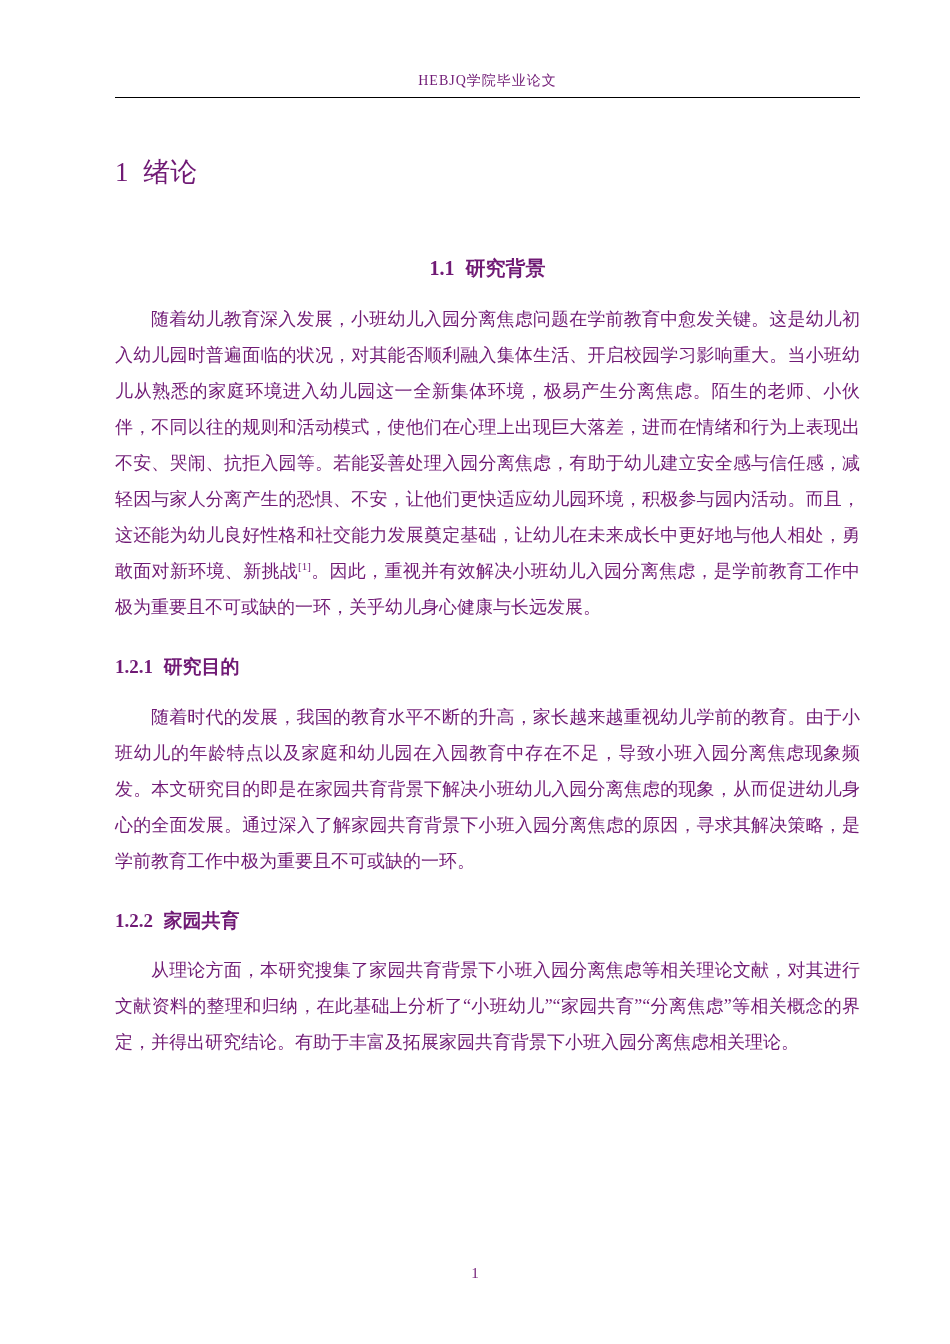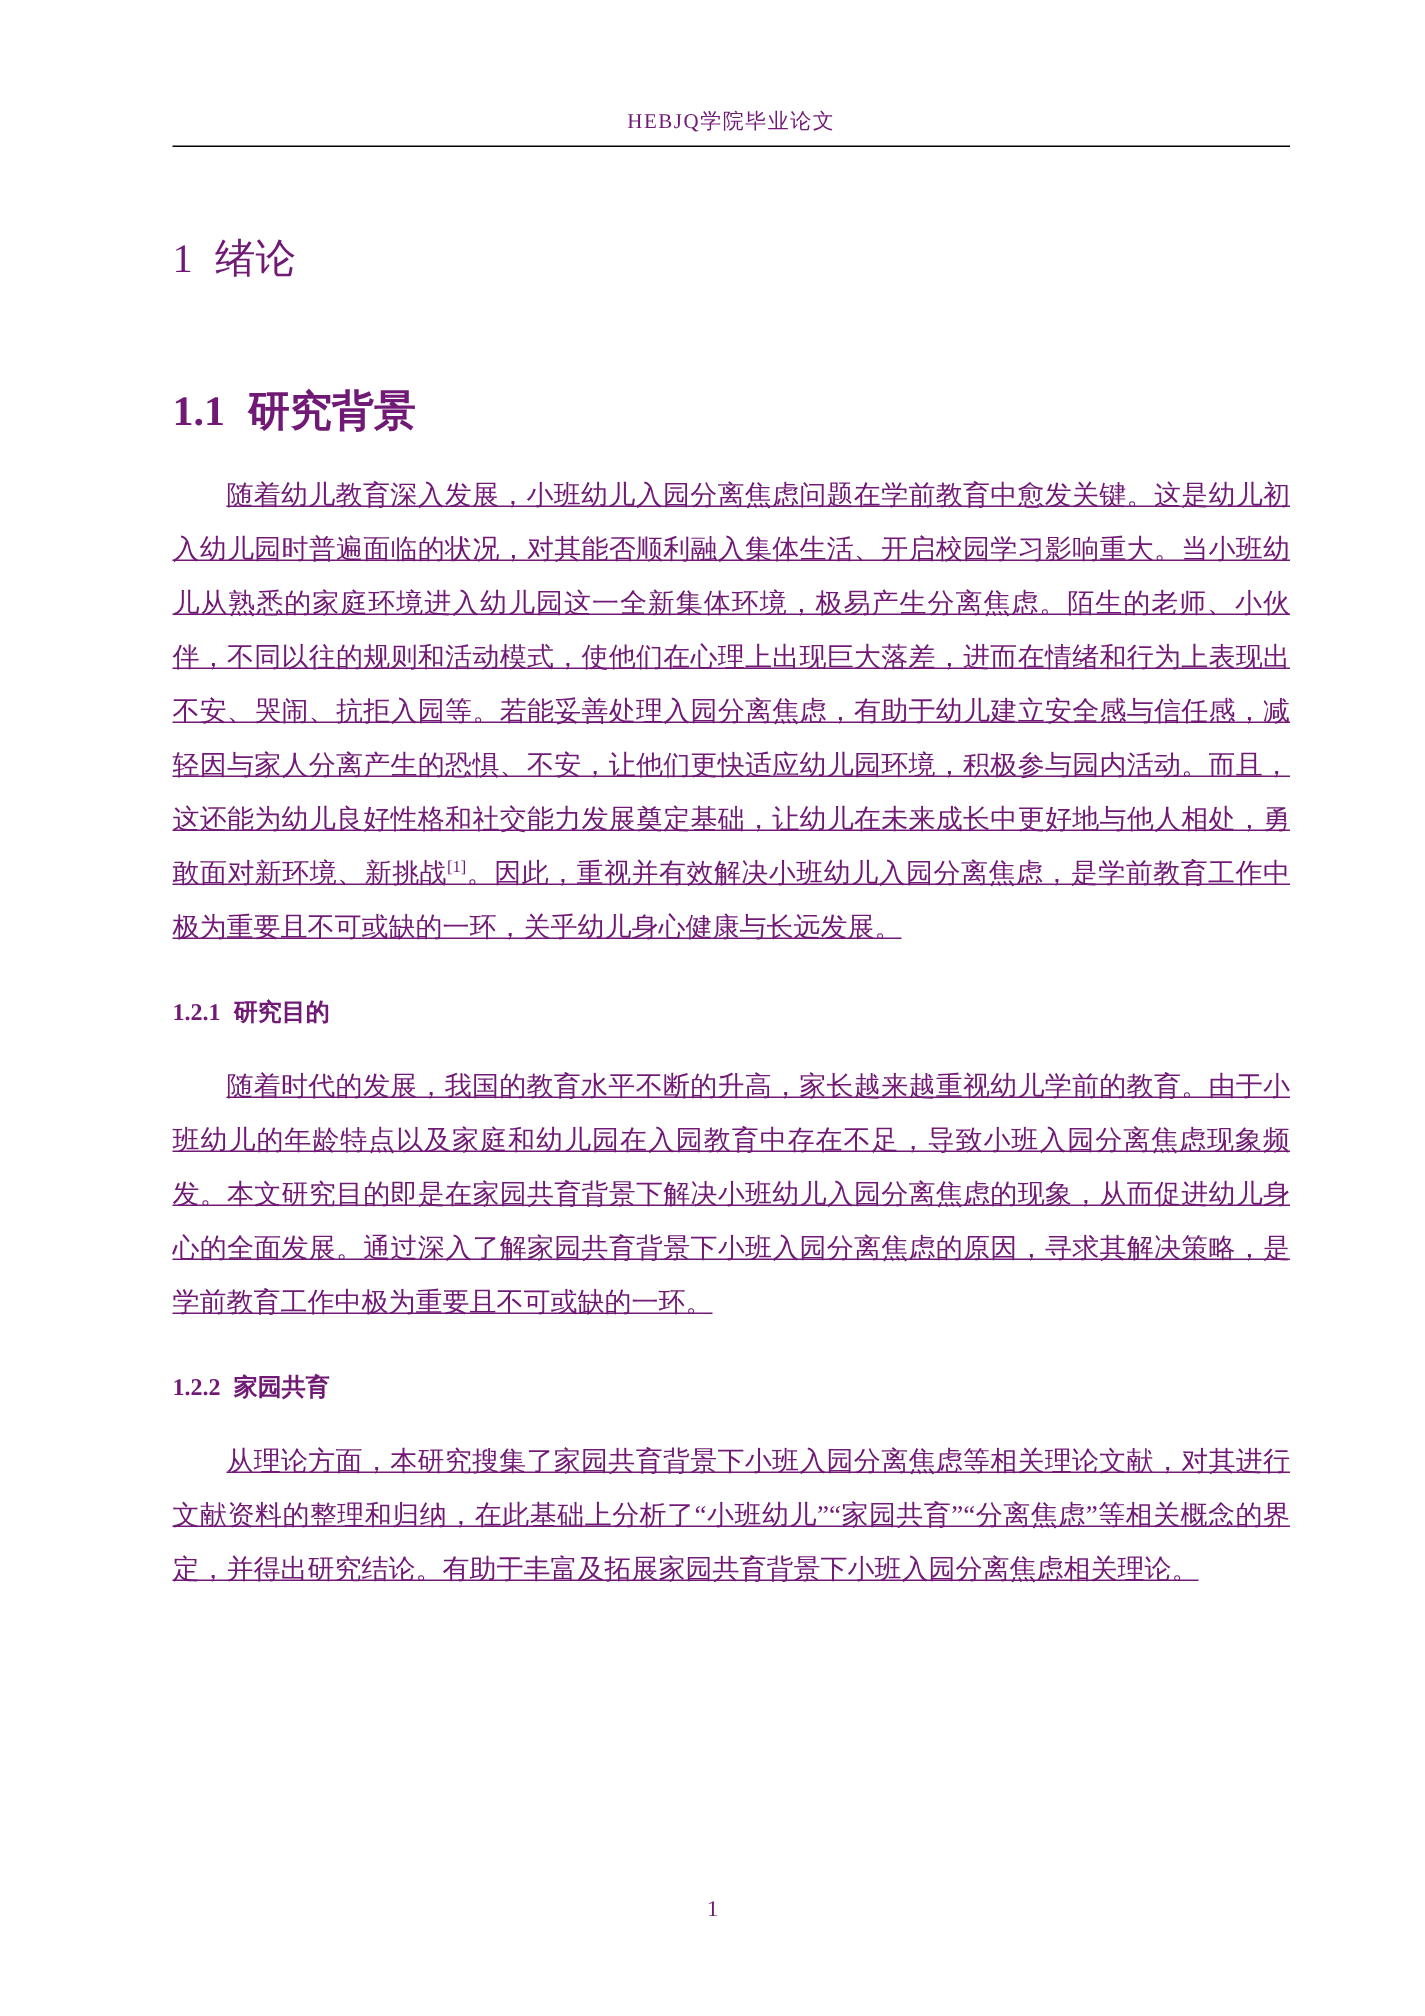--- a/index.html
+++ b/index.html
@@ -31,47 +31,47 @@
     margin: 0;
   }
   .chapter-heading {
     margin: 58px 0 0 0;
     font-size: 27px;
     font-weight: normal;
     line-height: 1.25;
   }
   .section-heading {
     margin: 66px 0 0 0;
-    font-size: 28px;
+    font-size: 20px;
     font-weight: bold;
     line-height: 1.25;
+    text-align: center;
   }
   .section-heading.tight {
     margin-top: 28px;
   }
   .subsection-heading {
     margin: 30px 0 0 0;
-    font-size: 16px;
+    font-size: 19px;
     font-weight: bold;
     line-height: 1.25;
   }
   .heading-num {
     font-family: "Liberation Serif", "DejaVu Serif", serif;
   }
   .heading-text {
     font-family: "Liberation Sans", "DejaVu Sans", sans-serif;
     margin-left: 0.55em;
   }
   .body-para {
     margin: 20px 0 0 0;
     font-size: 18px;
     line-height: 36px;
     text-align: justify;
     text-indent: 2em;
-    text-decoration: underline;
   }
   .cite-sup {
     font-size: 11px;
     line-height: 0;
     vertical-align: super;
   }
   .page-footer {
     position: absolute;
     left: 0;
     right: 0;

